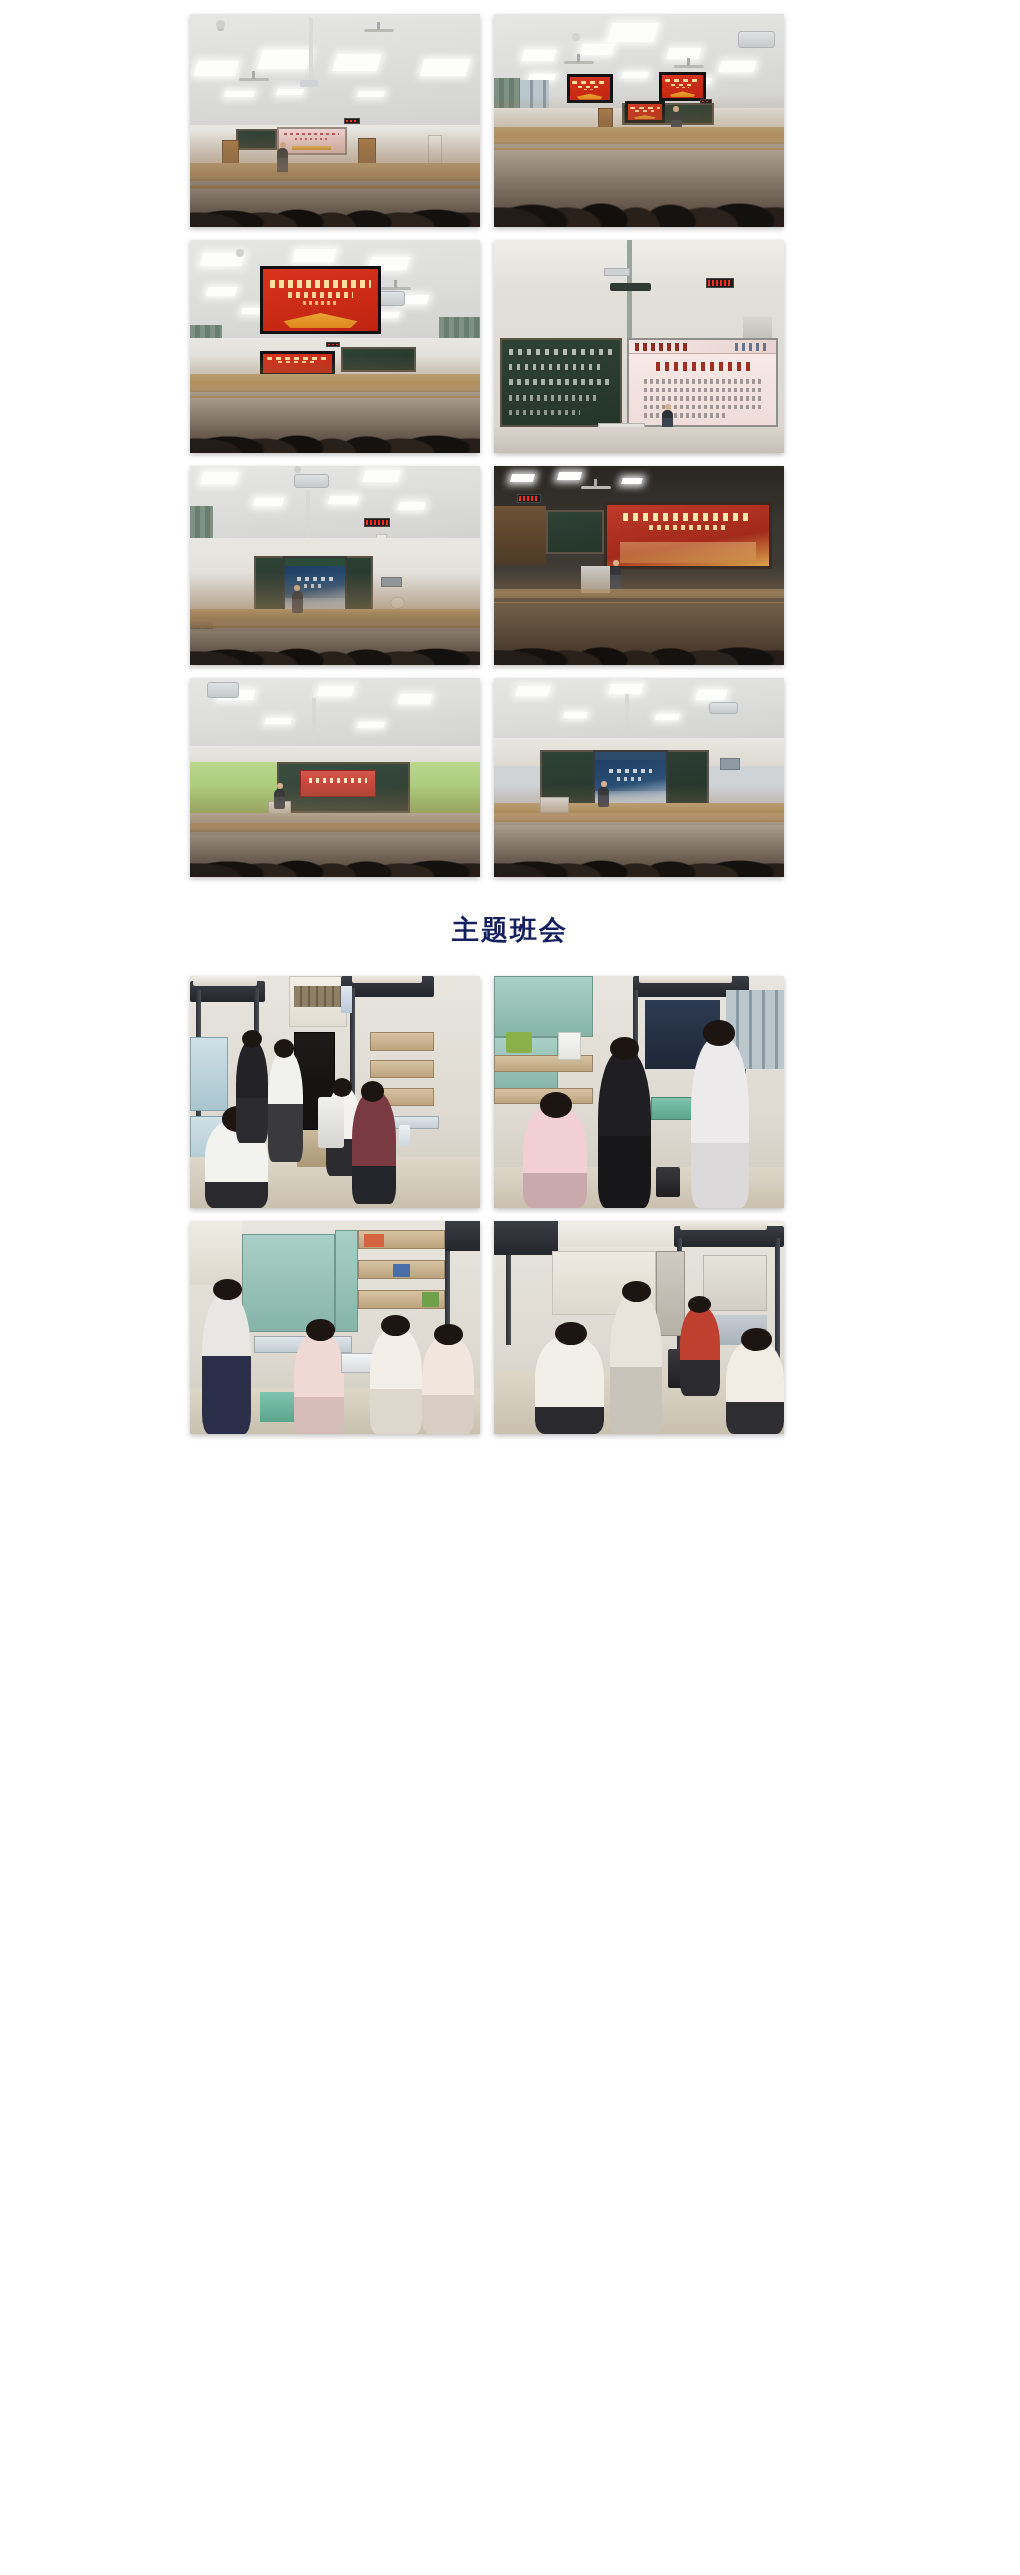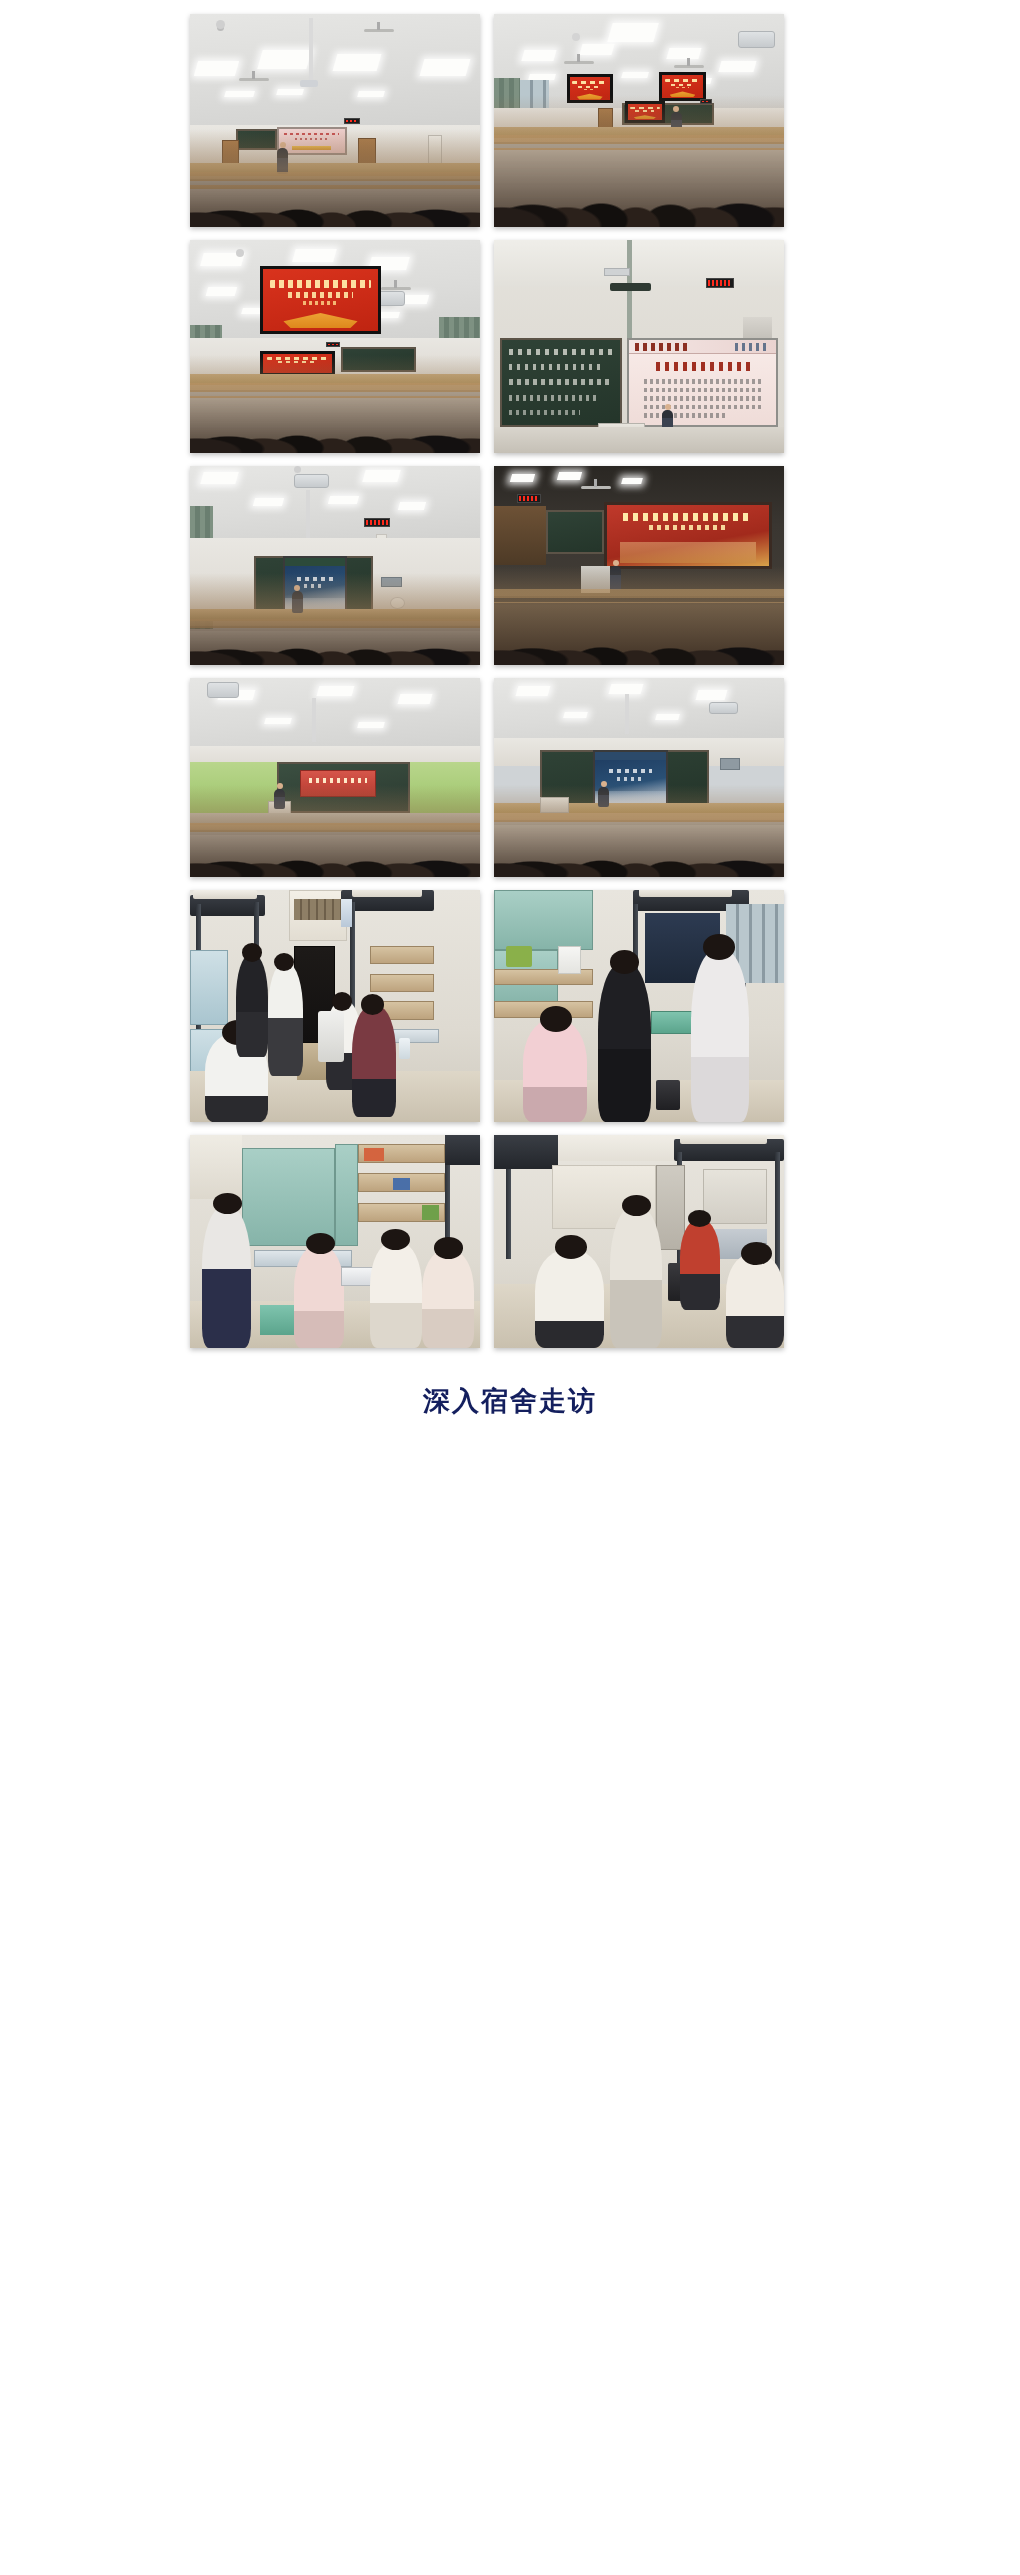--- a/index.html
+++ b/index.html
@@ -526,20 +526,21 @@
             <div style="position:absolute;left:16%;top:60%;width:10%;height:8%;background:linear-gradient(180deg,#e9e6df,#cfccc5);border:1px solid #b6b3ac;"></div>
             <div class="teacher" style="left:36%;top:55%;height:20px;"></div>
             <div class="desks" style="top:68%;height:6%;"></div>
             <div class="crowd"></div>
           </div>
         </div>
 
       </div>
     </div>
 
+    <div class="caption cap-gap-top cap-gap-bottom">主题班会</div>
 
     <div class="photo-section">
       <div class="photo-row">
 
         <div class="photo-cell dorm">
           <div class="scene soft">
             <div class="dormwall"></div>
             <div style="position:absolute;left:34%;top:0;width:20%;height:22%;background:linear-gradient(180deg,#f3efe6,#e2ddd2);border:1px solid #cbc6bb;"></div>
             <div style="position:absolute;left:36%;top:4%;width:16%;height:9%;background:repeating-linear-gradient(90deg,#8e7f66 0 6px,#6d5f4a 6px 8px);"></div>
             <div class="bunk" style="left:0;top:2%;width:26%;height:9%;"></div>
@@ -658,16 +659,15 @@
             <div class="dperson" style="left:64%;top:40%;width:14%;height:42%;background:linear-gradient(180deg,#c0402f 0 60%,#2b2b30 60% 100%);"></div>
             <div class="dhead" style="left:67%;top:35%;width:8%;height:8%;"></div>
             <div class="dperson" style="left:80%;top:56%;width:20%;height:44%;background:linear-gradient(180deg,#f1ece4 0 66%,#2e2e33 66% 100%);"></div>
             <div class="dhead" style="left:85%;top:50%;width:11%;height:11%;"></div>
           </div>
         </div>
 
       </div>
     </div>
 
-    <div class="caption cap-gap-top">深入宿舍走访</div>
 
   </div>
 </div>
 
 </body></html>

